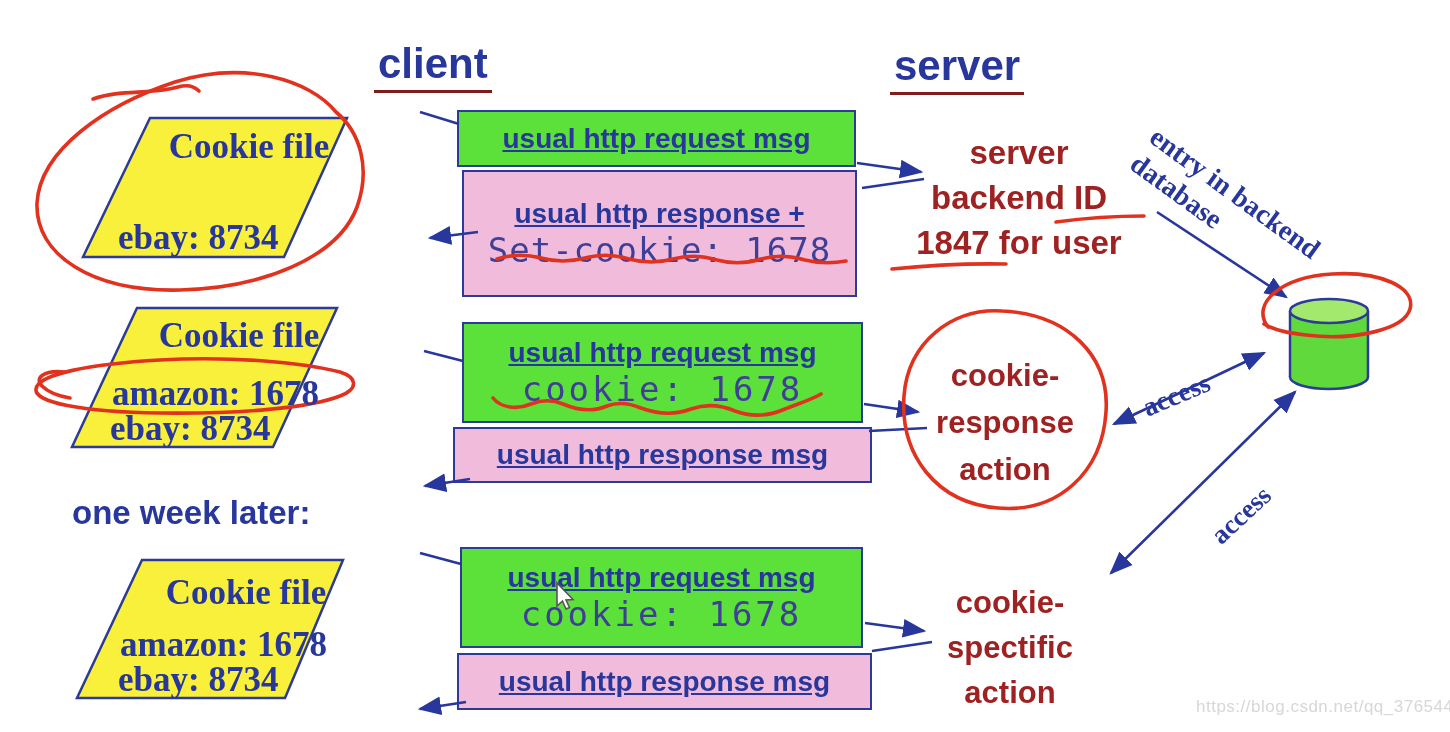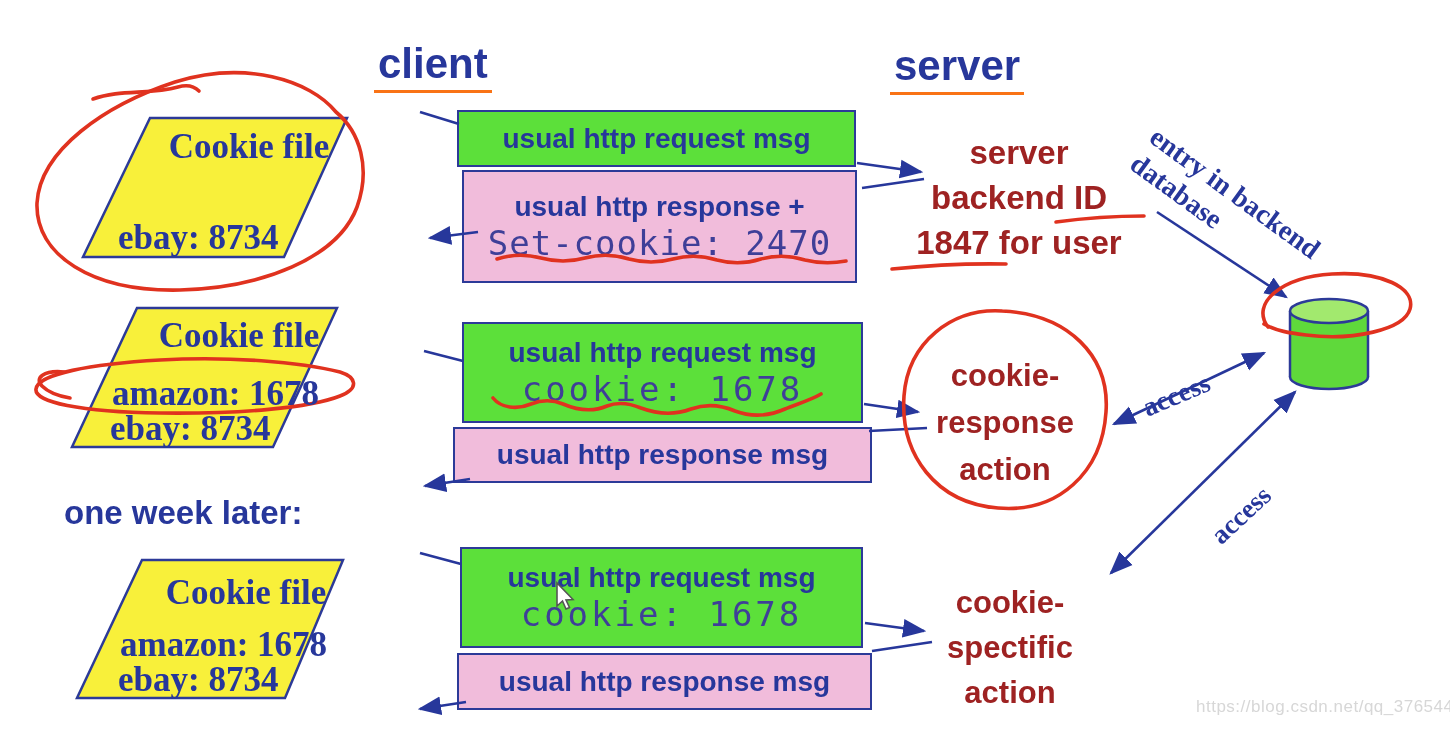--- a/index.html
+++ b/index.html
@@ -9,22 +9,22 @@
   }
   svg.layer{position:absolute;left:0;top:0;width:1450px;height:732px;}
   #shapes-under{z-index:1;}
   .msgbox{position:absolute;z-index:2;display:flex;flex-direction:column;align-items:center;justify-content:center;box-sizing:border-box;}
   #ink{z-index:3;}
   .txt{position:absolute;z-index:4;white-space:nowrap;}
   .comic{font-family:"Liberation Sans",sans-serif;font-weight:700;color:#27379b;}
   .maroon{font-family:"Liberation Sans",sans-serif;font-weight:700;color:#9e2222;}
   .serifb{font-family:"Liberation Serif",serif;font-weight:700;color:#27379b;}
   .mono{font-family:"DejaVu Sans Mono","Liberation Mono",monospace;font-weight:400;color:#3f3f98;}
-  .hdr{font-size:42px;border-bottom:3px solid #f97316;padding:0 4px 2px 4px;}
-  .boxline{font-size:28px;line-height:1.2;}
+  .hdr{font-size:42px;border-bottom:3px solid #7f1d1d;padding:0 4px 2px 4px;}
+  .boxline{font-size:28px;line-height:1.2;text-decoration:underline;}
   .green{background:#5ce03a;border:2.5px solid #2c3a98;}
   .pink{background:#f1bcdb;border:2.5px solid #2c3a98;}
   .filetxt{font-size:35px;}
   .watermark{font-size:17px;color:#d7d7d7;font-weight:400;letter-spacing:0.5px;}
 </style>
 </head>
 <body>
 
 <div class="stage">
 
@@ -40,23 +40,23 @@
       <line x1="1290" y1="311" x2="1290" y2="377" stroke="#2c3a98" stroke-width="2.5"></line>
       <line x1="1368" y1="311" x2="1368" y2="377" stroke="#2c3a98" stroke-width="2.5"></line>
       <ellipse cx="1329" cy="311" rx="39" ry="12" fill="#a2e96e" stroke="#2c3a98" stroke-width="2.5"></ellipse>
     </g>
   </svg>
 
   <div class="msgbox green" style="left:457px;top:110px;width:399px;height:57px;">
     <div class="comic boxline">usual http request msg</div>
   </div>
 
-  <div class="msgbox pink" style="left:462px;top:170px;width:395px;height:113px;">
+  <div class="msgbox pink" style="left:462px;top:170px;width:395px;height:127px;">
     <div class="comic boxline">usual http response +</div>
-    <div class="mono" style="font-size:34px;letter-spacing:1px;">Set-cookie: 2470</div>
+    <div class="mono" style="font-size:34px;letter-spacing:1px;">Set-cookie: 1678</div>
   </div>
 
   <div class="msgbox green" style="left:462px;top:322px;width:401px;height:101px;">
     <div class="comic boxline">usual http request msg</div>
     <div class="mono" style="font-size:34px;letter-spacing:3px;">cookie: 1678</div>
   </div>
 
   <div class="msgbox pink" style="left:453px;top:427px;width:419px;height:56px;">
     <div class="comic boxline">usual http response msg</div>
   </div>
@@ -114,21 +114,21 @@
   <div class="txt comic hdr" style="left:374px;top:40px;">client</div>
   <div class="txt comic hdr" style="left:890px;top:42px;">server</div>
 
   <div class="txt serifb filetxt" style="left:165px;top:127px;width:168px;text-align:center;">Cookie file</div>
   <div class="txt serifb filetxt" style="left:118px;top:218px;">ebay: 8734</div>
 
   <div class="txt serifb filetxt" style="left:155px;top:316px;width:168px;text-align:center;">Cookie file</div>
   <div class="txt serifb filetxt" style="left:112px;top:374px;">amazon: 1678</div>
   <div class="txt serifb filetxt" style="left:110px;top:409px;">ebay: 8734</div>
 
-  <div class="txt comic" style="left:64px;top:494px;font-size:33px;text-align:center;">one week later:</div>
+  <div class="txt comic" style="left:72px;top:494px;font-size:33px;text-align:center;">one week later:</div>
 
   <div class="txt serifb filetxt" style="left:162px;top:573px;width:168px;text-align:center;">Cookie file</div>
   <div class="txt serifb filetxt" style="left:120px;top:625px;">amazon: 1678</div>
   <div class="txt serifb filetxt" style="left:118px;top:660px;">ebay: 8734</div>
 
   <div class="txt maroon" style="left:893px;top:130px;width:252px;text-align:center;font-size:33px;line-height:45px;">
     <div>server</div>
     <div>backend ID</div>
     <div>1847 for user</div>
   </div>

